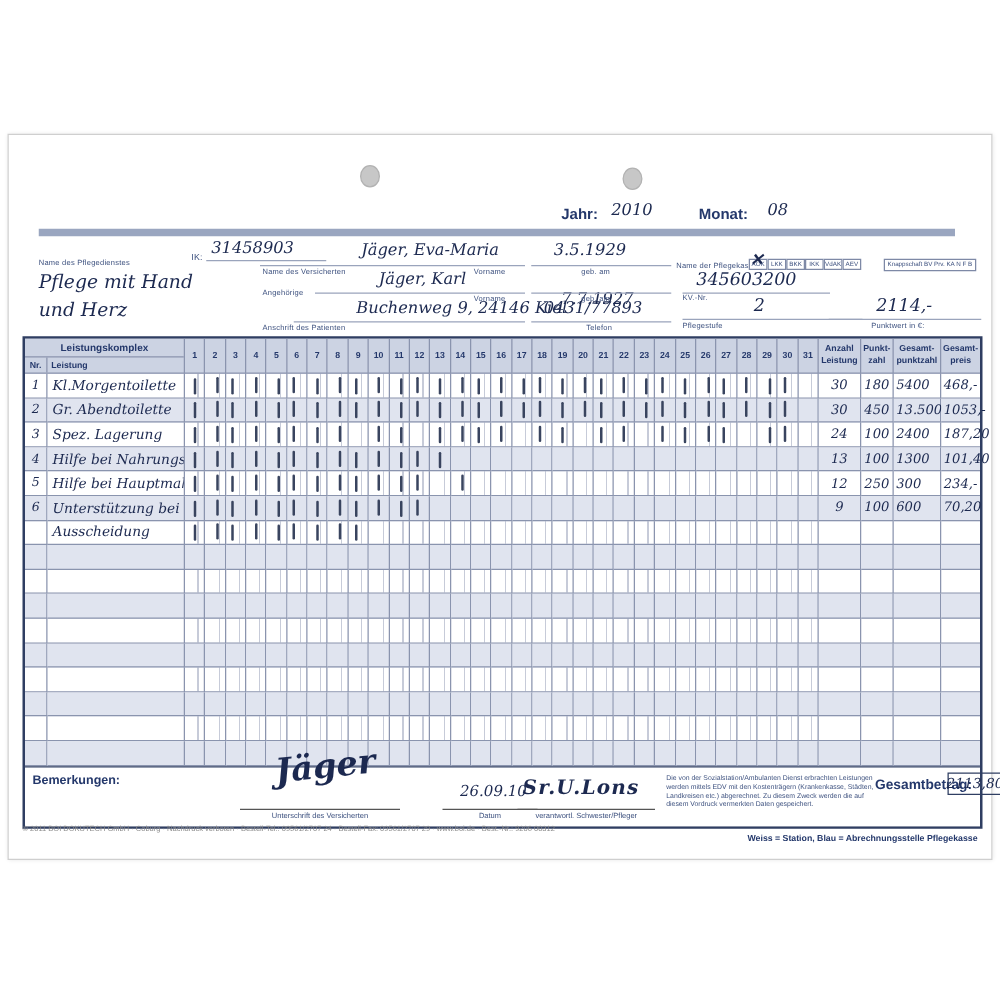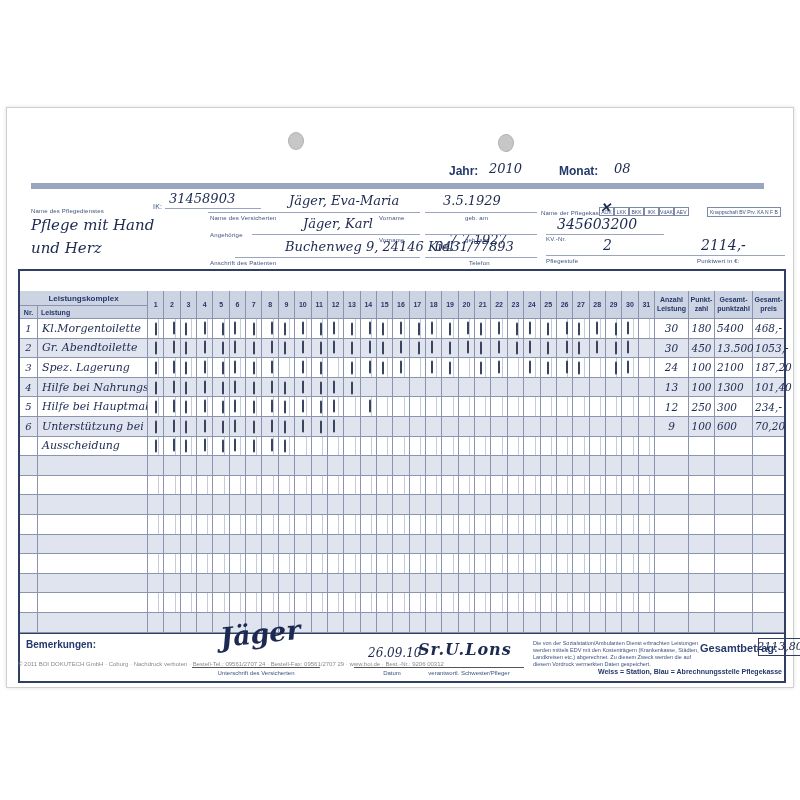--- a/index.html
+++ b/index.html
@@ -20,21 +20,21 @@
   .logo .dokutech { font-size:9px; font-weight:bold; color:#24386b; letter-spacing:1.2px; margin-top:2px; }
   .chkrow { position:absolute; display:flex; }
   .chk { width:15px; height:9px; border:1px solid #7e89a6; font-size:5px; color:#3d517f; display:flex; align-items:center; justify-content:center; background:#fff; }
   .chkmark { position:absolute; font-size:13px; font-weight:bold; }
   .xtra { position:absolute; border:1px solid #7e89a6; font-size:5px; color:#3d517f; padding:1px 2px; white-space:nowrap; background:#fff; }
   
   .tblwrap { position:absolute; left:11px; top:161px; width:768px; border:2px solid #2f3e62; background:#fff; }
   .grow { display:grid; grid-template-columns:18px 110px repeat(31, 1fr) 34px 26px 38px 31px; }
   .grow > div { border-right:1px solid #8a94ae; border-bottom:1px solid #8a94ae; position:relative; }
   .grow > div:last-child { border-right:none; }
-  .hdr { height:28px; background:#ccd3e3;margin-top:20px; }
+  .hdr { height:28px; background:#ccd3e3; }
   .hdr .kx { grid-column:1 / 3; display:flex; flex-direction:column; }
   .hdr .kx .top { flex:1; display:flex; align-items:center; justify-content:center; font-size:8px; font-weight:bold; color:#24386b; border-bottom:1px solid #8a94ae; }
   .hdr .kx .bot { height:12px; display:flex; font-size:7px; font-weight:bold; color:#24386b; }
   .hdr .kx .bot .nr { width:18px; border-right:1px solid #8a94ae; display:flex; align-items:center; justify-content:center; }
   .hdr .kx .bot .lg { flex:1; display:flex; align-items:center; padding-left:3px; }
   .dayh { display:flex; align-items:center; justify-content:center; font-size:7px; font-weight:bold; color:#24386b; }
   .rh { display:flex; align-items:center; justify-content:center; text-align:center; font-size:7px; font-weight:bold; color:#24386b; line-height:1.15; padding:0 1px; }
   .brow { height:19.6px; }
   .brow.alt > div { background:#e0e4ef; }
   .daycell { background-image:linear-gradient(to right, transparent calc(100% - 5px), rgba(130,140,170,.45) calc(100% - 5px), rgba(130,140,170,.45) calc(100% - 4px), transparent calc(100% - 4px)); display:flex; align-items:center; justify-content:center; }
@@ -450,21 +450,21 @@
             <div class="daycell"></div>
             <div class="daycell">
               <div class="tick" style="transform: translateX(2px) translateY(0.5px);"></div>
             </div>
             <div class="daycell">
               <div class="tick" style="transform: translateX(-2px) translateY(-0.5px);"></div>
             </div>
             <div class="daycell"></div>
             <div class="cnum hand">24</div>
             <div class="cnum hand">100</div>
-            <div class="cnum hand left">2100</div>
+            <div class="cnum hand left">2400</div>
             <div class="cnum hand left">187,20</div>
           </div>
           <div class="grow brow alt">
             <div class="cnr hand">4</div>
             <div class="clabel hand">Hilfe bei Nahrungsaufn.</div>
             <div class="daycell">
               <div class="tick" style="transform: translateX(0px) translateY(0.5px);"></div>
             </div>
             <div class="daycell">
               <div class="tick" style="transform: translateX(2px) translateY(-0.5px);"></div>

